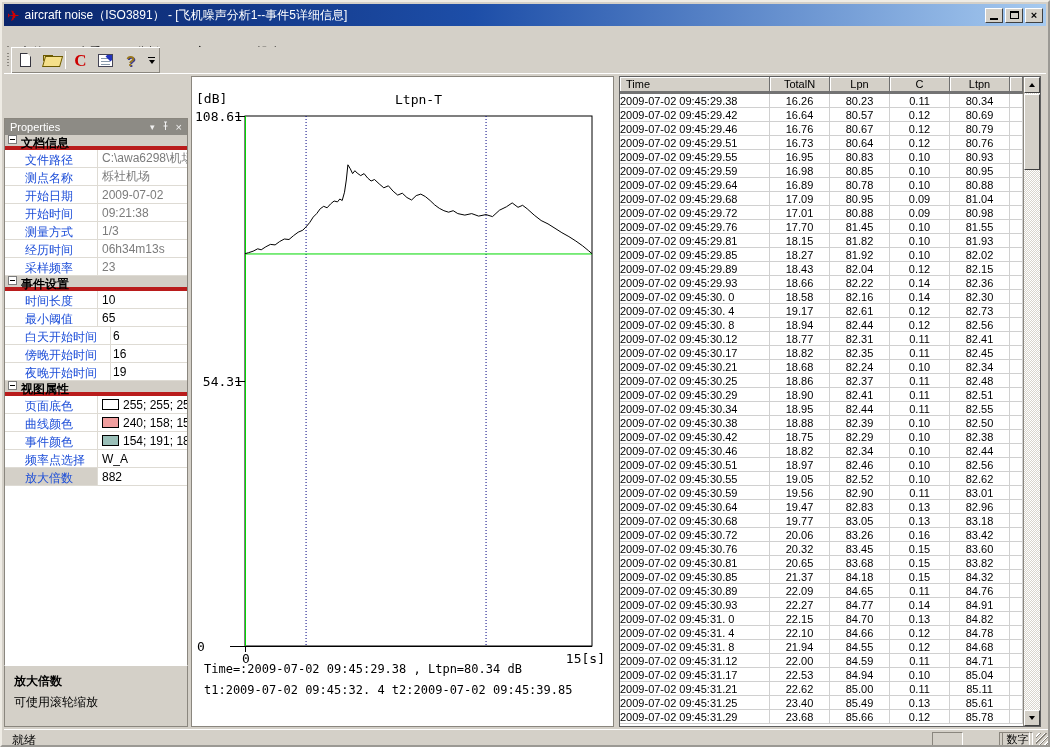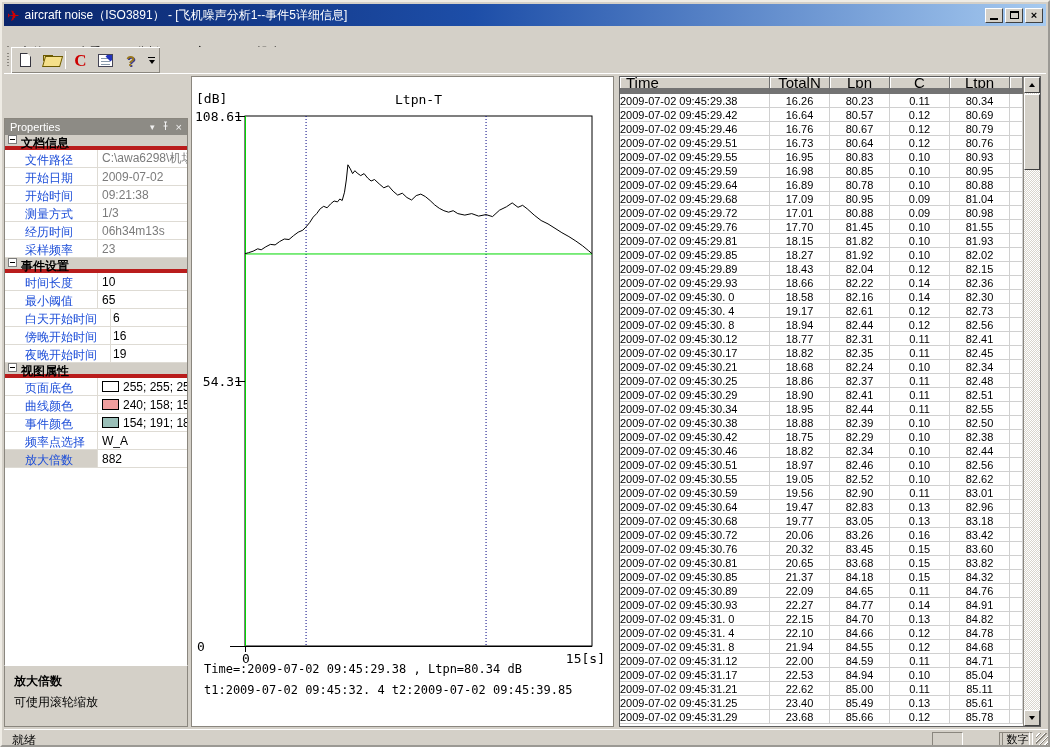--- a/index.html
+++ b/index.html
@@ -109,22 +109,22 @@
   .chart-panel { position:absolute; left:187px; top:2px; width:423px; height:651px;
                  background:#fff; border:1px solid #8a867e; }
   .chart-panel svg { position:absolute; left:0; top:0; }
   .chart-ann { position:absolute; left:12px; font-family:"DejaVu Sans Mono",monospace;
                font-size:12px; white-space:pre; color:#000; }
 
   
   .table-panel { position:absolute; left:615px; top:2px; width:422px; height:651px;
                  background:#fff; border:1px solid #5f5f5f; }
   .thead { position:absolute; left:0; top:0; right:17px; height:17px; display:flex; }
-  .th { background:#d4d0c8; border-right:1px solid #6f6f6f; border-bottom:6px solid #737373;
-        box-shadow:inset 1px 1px 0 #fff; font-size:15px; color:#000;
+  .th { background:#d4d0c8; border-right:1px solid #6f6f6f; border-bottom:3px solid #737373;
+        box-shadow:inset 1px 1px 0 #fff; font-size:11px; color:#000;
         display:flex; align-items:center; justify-content:center; white-space:nowrap; overflow:hidden; }
   .th.c-time { justify-content:flex-start; padding-left:6px; }
   .tbody { position:absolute; left:0; top:17px; right:17px; bottom:0; overflow:hidden; background:#fff; }
   .tr { height:14px; display:flex; }
   .td { border-right:1px solid #d0d0d0; border-bottom:1px solid #d0d0d0; font-size:11px;
         display:flex; align-items:center; justify-content:center; white-space:nowrap; overflow:hidden; }
   .td.c-time { justify-content:flex-start; }
   .c-time { width:150px; flex:none; } .c-num { width:60px; flex:none; } .c-fill { flex:1; }
 
   .vscroll { position:absolute; right:0; top:0; bottom:0; width:17px;
@@ -236,20 +236,27 @@
       <div class="props-grid" id="props-grid">
           <div class="pcat">
             <span class="expander"></span>
             <span>文档信息</span>
           </div>
           <div class="prow ro">
             <span class="gut"></span>
             <span class="plabel">文件路径</span>
             <span class="pval">
               <span>C:\awa6298\机场</span>
+            </span>
+          </div>
+          <div class="prow ro">
+            <span class="gut"></span>
+            <span class="plabel">测点名称</span>
+            <span class="pval">
+              <span>栎社机场</span>
             </span>
           </div>
           <div class="prow ro">
             <span class="gut"></span>
             <span class="plabel">开始日期</span>
             <span class="pval">
               <span>2009-07-02</span>
             </span>
           </div>
           <div class="prow ro">

